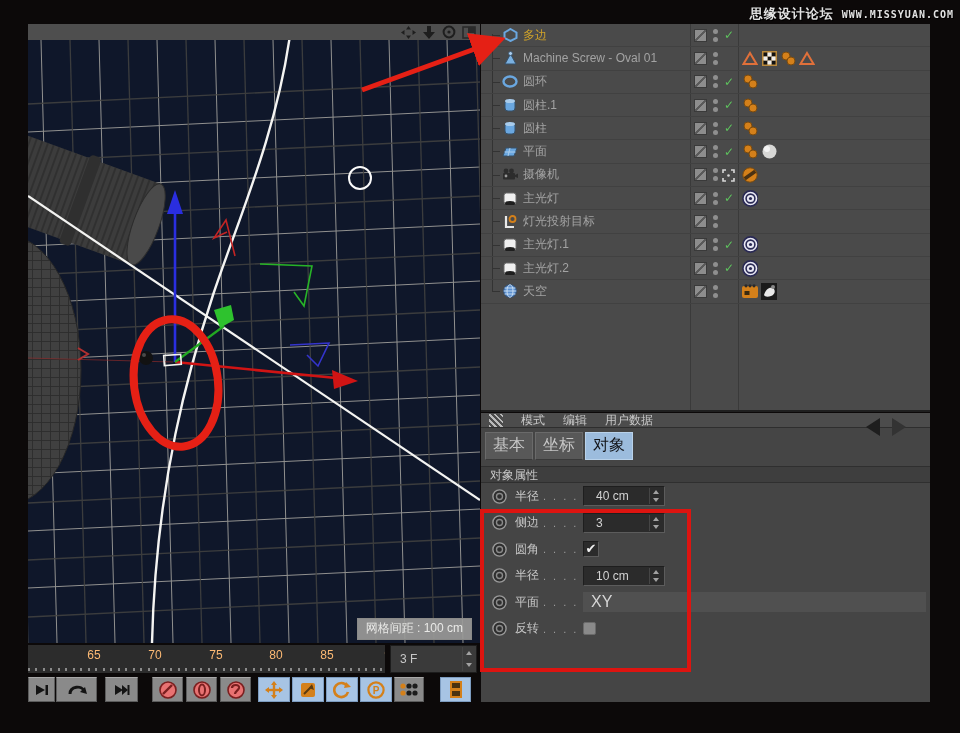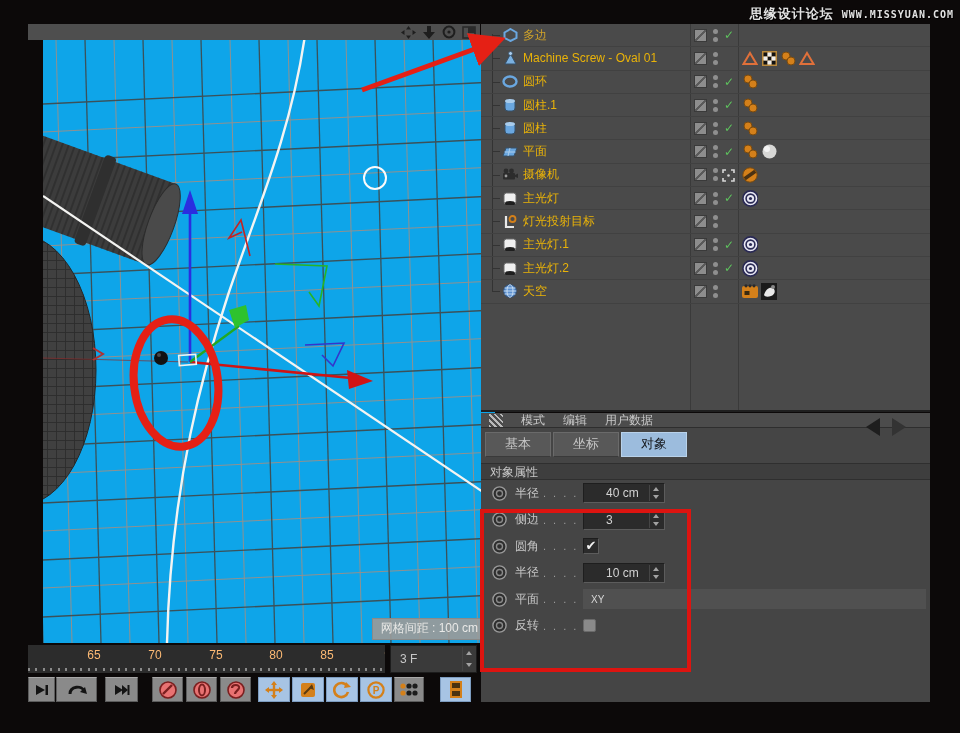--- a/index.html
+++ b/index.html
@@ -14,34 +14,34 @@
     font-family:"DejaVu Sans Mono",monospace; font-weight:bold;
     text-shadow:0 0 1px #000,1px 1px 0 #000; letter-spacing:1px; }
   .watermark .wm-name { font-size:13px; margin-right:8px; }
   .watermark .wm-url { font-size:10px; }
 
   
   .vp-header { position:absolute; left:28px; top:24px; width:452px; height:16px;
     background:#4e4e4e; display:flex; justify-content:flex-end; align-items:center; gap:6px; padding-right:4px; }
   .vp-header svg { display:block; }
   .viewport { position:absolute; left:28px; top:40px; width:452px; height:603px;
-    background:#0ea5e9; overflow:hidden;margin-left:15px; }
+    background:#0f172a; overflow:hidden; }
   .grid-badge { position:absolute; right:8px; bottom:3px; background:rgba(154,154,152,0.92);
     border:1px solid #8a8a88; color:#e9e9e7; font-size:12px; padding:1px 8px 2px; }
 
   
   .obj-manager { position:absolute; left:481px; top:24px; width:449px; height:388px;
     background:#4a4a4a; border-bottom:2px solid #1f1f1f; }
   .om-colsep { position:absolute; top:0; bottom:0; width:1px; background:#3a3a3a; }
   .om-tree-v { position:absolute; left:11px; top:10px; height:258px; width:1px; background:#333; }
   .om-row { position:relative; height:23.3px; border-bottom:1px solid #414141;
     display:flex; align-items:center; }
   .om-stub { position:absolute; left:11px; top:11px; width:8px; height:1px; background:#333; }
   .om-icon { position:absolute; left:21px; width:16px; height:16px; display:flex; align-items:center; justify-content:center; }
-  .om-label { position:absolute; left:42px; font-size:12px; color:#eab308; white-space:nowrap; }
+  .om-label { position:absolute; left:42px; font-size:12px; color:#a3a3a3; white-space:nowrap; }
   .om-label.sel { color:#cfa22a; }
   .tg-layer { position:absolute; left:213px; width:13px; height:13px;
     background:linear-gradient(135deg,#8d8d8d 42%,#5a5a5a 42%,#5a5a5a 58%,#8d8d8d 58%);
     border:1px solid #3a3a3a; }
   .tg-dots { position:absolute; left:232px; width:5px; height:13px; display:flex; flex-direction:column; justify-content:space-between; }
   .tg-dots i { width:5px; height:5px; border-radius:50%; background:#8f8f8f; }
   .tg-check { position:absolute; left:243px; font-size:12px; font-weight:bold; color:#5ec45e; }
   .tg-focus { position:absolute; left:241px; width:13px; height:13px; }
   .om-tags { position:absolute; left:261px; display:flex; align-items:center; gap:3px; }
   .tag { width:16px; height:16px; display:flex; align-items:center; justify-content:center; }
@@ -51,42 +51,42 @@
   .attr-menu { position:relative; height:15px; background:#4c4c4c; border-bottom:1px solid #2e2e2e;
     display:flex; align-items:center; gap:18px; padding-left:8px; }
   .attr-menu .menu-item { color:#c8c8c8; font-size:12px; }
   .menu-grid-icon { width:14px; height:13px;
     background:repeating-linear-gradient(45deg,#b9b9b9 0 1.5px,transparent 1.5px 4.2px); }
   .attr-nav { position:absolute; right:22px; top:4px; display:flex; gap:8px; align-items:center; }
   .attr-title { display:flex; align-items:center; gap:8px; padding:8px 0 4px 10px; }
   .attr-title .t { color:#cccccc; font-size:12px; }
   .attr-tabs { display:flex; gap:2px; padding:4px 0 6px 4px; }
   .attr-tab { background:#585858; border:1px solid #6a6a6a; border-bottom-color:#3a3a3a;
-    color:#c6c6c6; font-size:13px; padding:2px 19px 3px; }
+    color:#c6c6c6; font-size:16px; padding:2px 7px 3px; }
   .attr-tab.active { background:#9cbcdd; color:#14161a; border-color:#b9d2ea; }
   .attr-section { height:17px; background:#3e3e3e; border-top:1px solid #2f2f2f; border-bottom:1px solid #2f2f2f;
     color:#c9c9c9; font-size:12px; padding-left:9px; line-height:16px; }
   .attr-row { position:relative; height:26.5px; display:flex; align-items:center; }
   .kf-circle { position:absolute; left:11px; width:15px; height:15px; }
   .attr-label { position:absolute; left:34px; font-size:12px; color:#c6c6c6; white-space:nowrap; }
   .attr-dots { position:absolute; left:62px; font-size:11px; color:#9a9a9a; letter-spacing:2px; }
   .val-box { position:absolute; left:102px; width:82px; height:20px; background:#2b2b2b;
     border:1px solid #1e1e1e; border-bottom-color:#5c5c5c; border-right-color:#5c5c5c;
-    color:#d2d2d2; font-size:12px; display:flex; align-items:center; padding-left:22px; }
+    color:#d2d2d2; font-size:12px; display:flex; align-items:center; padding-left:12px; }
   .stepper { position:absolute; right:2px; top:1px; bottom:1px; width:13px; border-left:1px solid #454545;
     display:flex; flex-direction:column; align-items:center; justify-content:space-around; }
   .stepper i { width:0; height:0; border-left:3.5px solid transparent; border-right:3.5px solid transparent; }
   .stepper .up { border-bottom:4px solid #a2a2a2; }
   .stepper .dn { border-top:4px solid #a2a2a2; }
   .chk { position:absolute; left:102px; width:16px; height:16px; background:#2b2b2b;
     border:1px solid #1e1e1e; border-bottom-color:#5c5c5c; border-right-color:#5c5c5c;
     color:#f0f0f0; font-size:13px; font-weight:bold; line-height:14px; text-align:center; }
   .chk.off { background:#8a8a8a; width:13px; height:13px; border:1px solid #6a6a6a; border-radius:2px; }
   .dropdown-wide { position:absolute; left:102px; right:4px; height:20px; background:#505050;
-    color:#d6d6d6; font-size:10px; display:flex; align-items:center; padding-left:8px; }
+    color:#d6d6d6; font-size:16px; display:flex; align-items:center; padding-left:8px; }
 
   
   .ruler { position:absolute; left:28px; top:645px; width:357px; height:28px; background:#2c2c2c; overflow:hidden; }
   .ruler .tick { position:absolute; top:3px; transform:translateX(-50%); color:#fdba74; font-size:12px;margin-left:11px; }
   .ruler .dotline { position:absolute; left:0; right:0; bottom:2px; height:3px;
     background:repeating-linear-gradient(90deg,#8a8a8a 0 2px,transparent 2px 7.5px); }
   .frame-box { position:absolute; left:390px; top:645px; width:87px; height:28px; background:#3a3a3a;
     border:1px solid #1c1c1c; color:#c8c8c8; font-size:12px; display:flex; align-items:center; padding-left:9px; }
   .frame-box .stepper { width:12px; background:#3a3a3a; }
 

